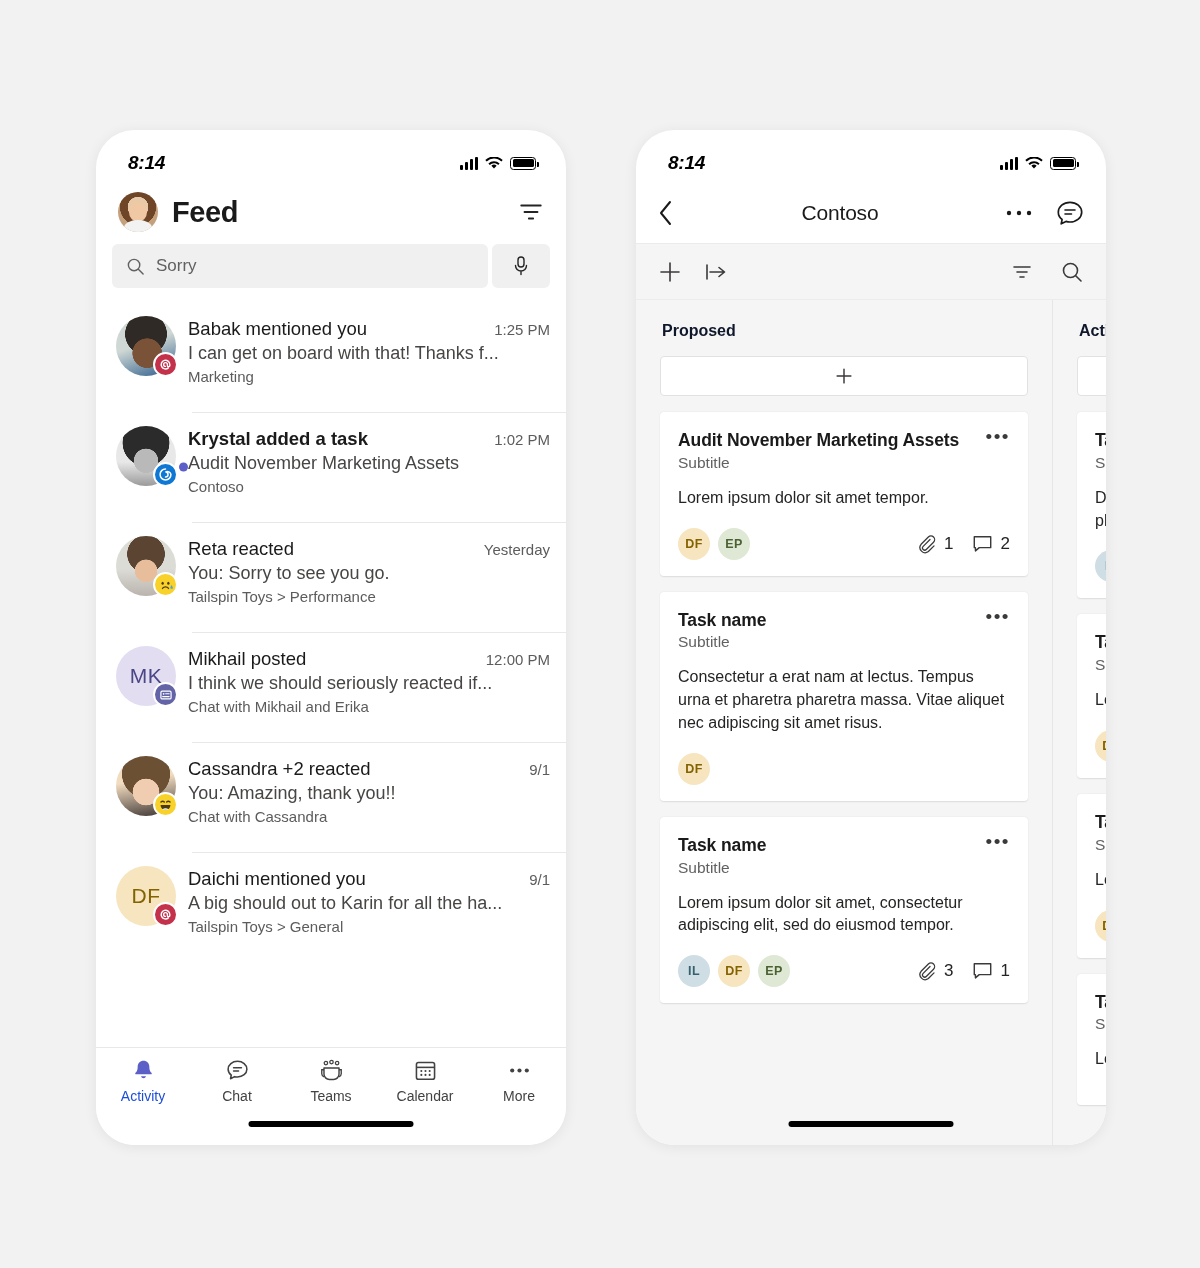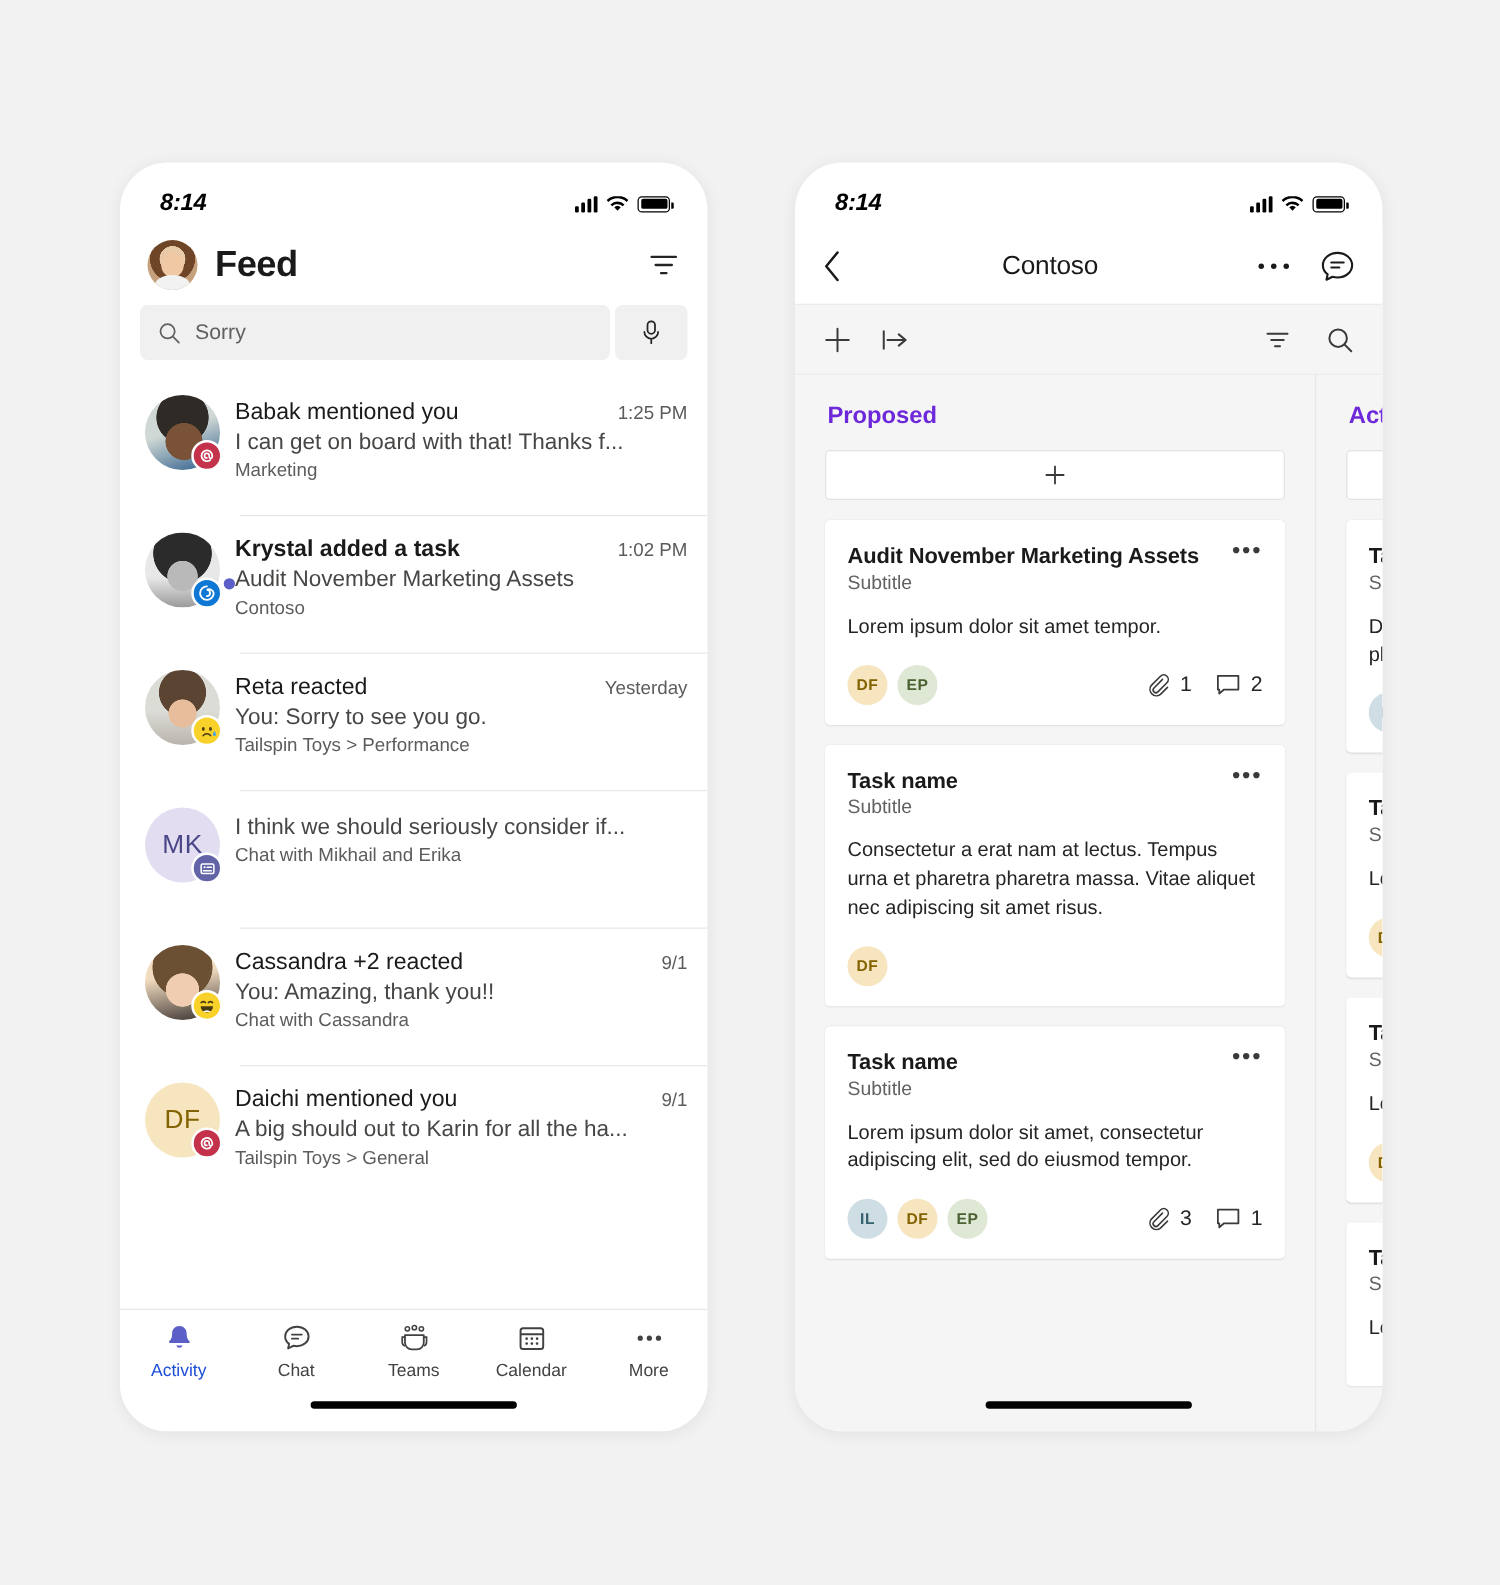--- a/index.html
+++ b/index.html
@@ -190,21 +190,21 @@
   .board {
     position: absolute; left: 0; right: 0;
     top: 170px; bottom: 0;
     background: #f5f5f5;
     display: flex; gap: 24px; padding: 0 0 0 24px;
     overflow: hidden;
   }
   .bucket { width: 368px; flex: 0 0 auto; display:flex; flex-direction:column; }
   .bucket + .bucket { border-left: 1px solid #e6e6e6; padding-left: 24px; }
   .bucket-title {
-    font-size: 19px; font-weight: bold; color: #6d28d9;
+    font-size: 16px; font-weight: bold; color: #0f172a;
     padding: 22px 0 16px 2px;
   }
   .add-card {
     height: 40px; background: #fff; border: 1px solid #e2e2e2;
     border-radius: 4px; display: flex; align-items: center;
     justify-content: center; cursor: pointer; margin-bottom: 16px;
   }
   .card {
     background: #fff; border-radius: 4px; padding: 18px 18px 16px 18px;
     margin-bottom: 16px; box-shadow: 0 0.5px 1.5px rgba(0,0,0,0.1);
@@ -359,21 +359,25 @@
       <div class="avatar initials" style="background:#e2ddf0;color:#4a4788">MK</div>
       <span class="badge" style="background:#6264a7">
       <svg width="14" height="14" viewBox="0 0 16 16">
                 <rect x="2.2" y="3.6" width="11.6" height="8.8" rx="1.4" stroke="#fff" stroke-width="1.4" fill="none"></rect>
                 <circle cx="5.3" cy="6.6" r="1" fill="#fff"></circle>
                 <path d="M7.6 6.6h4M4.2 9.8h7.4" stroke="#fff" stroke-width="1.3" stroke-linecap="round"></path>
               </svg>
             </span>
     </div>
     <div class="feed-text">
-      <div class="feed-preview">I think we should seriously consider if...</div>
+      <div class="feed-line1">
+        <span class="feed-title-txt">Mikhail posted</span>
+        <span class="feed-time">12:00 PM</span>
+      </div>
+      <div class="feed-preview">I think we should seriously reacted if...</div>
       <div class="feed-context">Chat with Mikhail and Erika</div>
     </div>
         </div>
         <div class="feed-item">
 
     <div class="avatar-wrap">
       <div class="avatar" style="background-image:radial-gradient(circle at 50% 60%, #f0cdb0 0 28%, transparent 29%), radial-gradient(circle at 50% 30%, #6b5034 0 46%, transparent 47%), linear-gradient(170deg,#f2dcc0 0 40%, #3a3230 100%)"></div>
       <span class="badge" style="background:#f8d22a">
       <svg width="19" height="19" viewBox="0 0 20 20">
                 <circle cx="10" cy="10" r="9" fill="#f8d22a"></circle>

